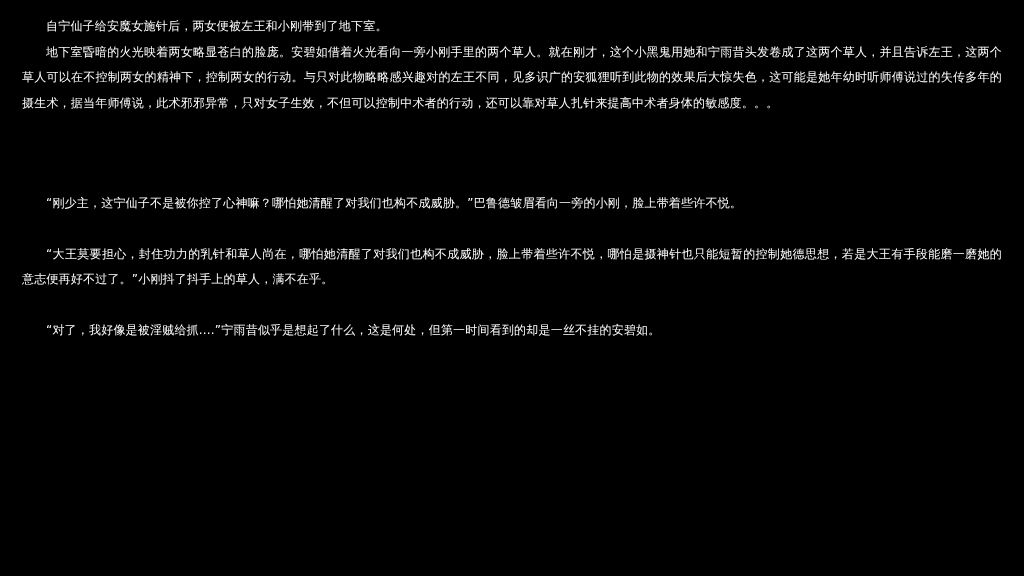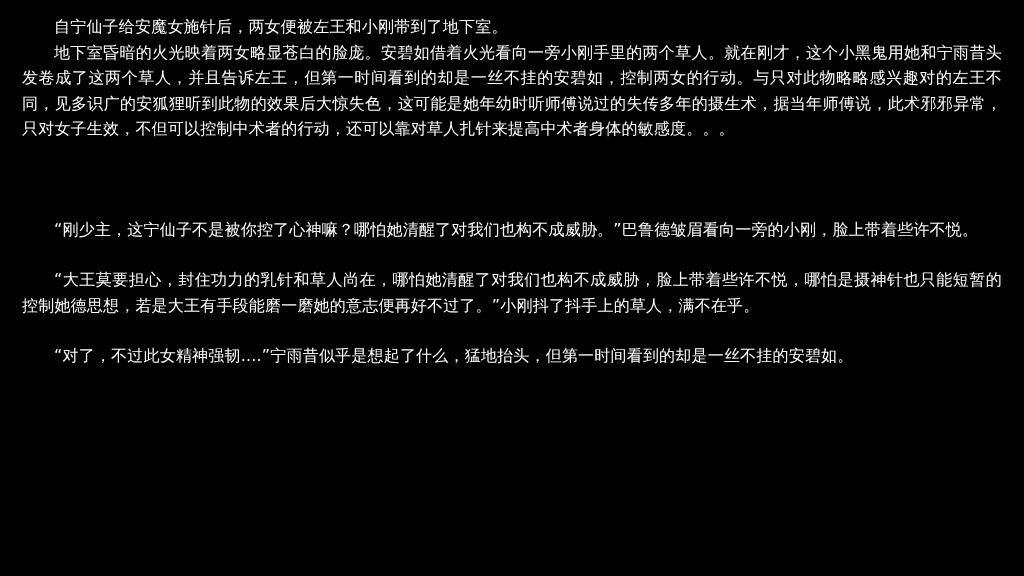--- a/index.html
+++ b/index.html
@@ -17,41 +17,41 @@
     overflow: hidden;
   }
   #reader {
     box-sizing: border-box;
     width: 1024px;
     height: 576px;
     padding: 14px 22px 0 22px;
   }
   .para {
     margin: 0;
-    font-size: 16px;
+    font-size: 12px;
     line-height: 25.5px;
     text-align: justify;
     text-justify: inter-ideograph;
     letter-spacing: 0.2px;
     white-space: pre-wrap;
     text-indent: 2em;
   }
   .spacer {
     height: 25px;
   }
 </style>
 </head>
 <body>
 
 <div id="page">
   <div id="reader">
     <p class="para">自宁仙子给安魔女施针后，两女便被左王和小刚带到了地下室。</p>
-    <p class="para">地下室昏暗的火光映着两女略显苍白的脸庞。安碧如借着火光看向一旁小刚手里的两个草人。就在刚才，这个小黑鬼用她和宁雨昔头发卷成了这两个草人，并且告诉左王，但第一时间看到的却是一丝不挂的安碧如，控制两女的行动。与只对此物略略感兴趣对的左王不同，见多识广的安狐狸听到此物的效果后大惊失色，这可能是她年幼时听师傅说过的失传多年的摄生术，据当年师傅说，此术邪邪异常，只对女子生效，不但可以控制中术者的行动，还可以靠对草人扎针来提高中术者身体的敏感度。。。</p>
+    <p class="para">地下室昏暗的火光映着两女略显苍白的脸庞。安碧如借着火光看向一旁小刚手里的两个草人。就在刚才，这个小黑鬼用她和宁雨昔头发卷成了这两个草人，并且告诉左王，这两个草人可以在不控制两女的精神下，控制两女的行动。与只对此物略略感兴趣对的左王不同，见多识广的安狐狸听到此物的效果后大惊失色，这可能是她年幼时听师傅说过的失传多年的摄生术，据当年师傅说，此术邪邪异常，只对女子生效，不但可以控制中术者的行动，还可以靠对草人扎针来提高中术者身体的敏感度。。。</p>
     <div class="spacer"></div>
     <div class="spacer"></div>
     <div class="spacer"></div>
     <p class="para">“刚少主，这宁仙子不是被你控了心神嘛？哪怕她清醒了对我们也构不成威胁。”巴鲁德皱眉看向一旁的小刚，脸上带着些许不悦。</p>
     <div class="spacer"></div>
     <p class="para">“大王莫要担心，封住功力的乳针和草人尚在，哪怕她清醒了对我们也构不成威胁，脸上带着些许不悦，哪怕是摄神针也只能短暂的控制她德思想，若是大王有手段能磨一磨她的意志便再好不过了。”小刚抖了抖手上的草人，满不在乎。</p>
     <div class="spacer"></div>
-    <p class="para">“对了，不过此女精神强韧....”宁雨昔似乎是想起了什么，猛地抬头，但第一时间看到的却是一丝不挂的安碧如。</p>
+    <p class="para">“对了，我好像是被淫贼给抓....”宁雨昔似乎是想起了什么，这是何处，但第一时间看到的却是一丝不挂的安碧如。</p>
   </div>
 </div>
 
 </body></html>

